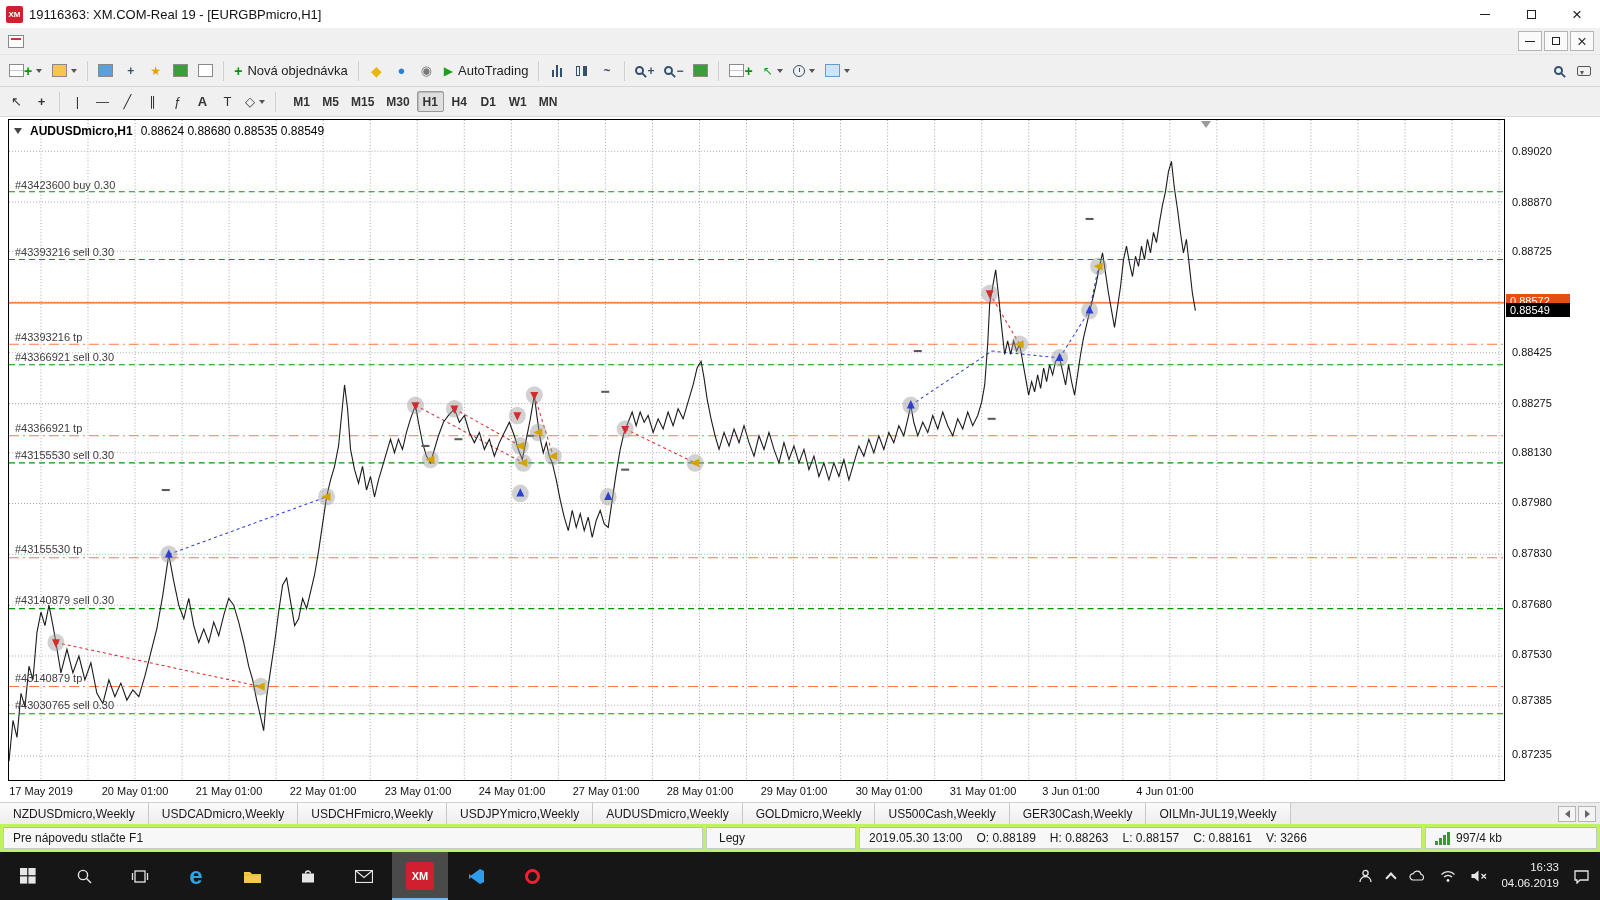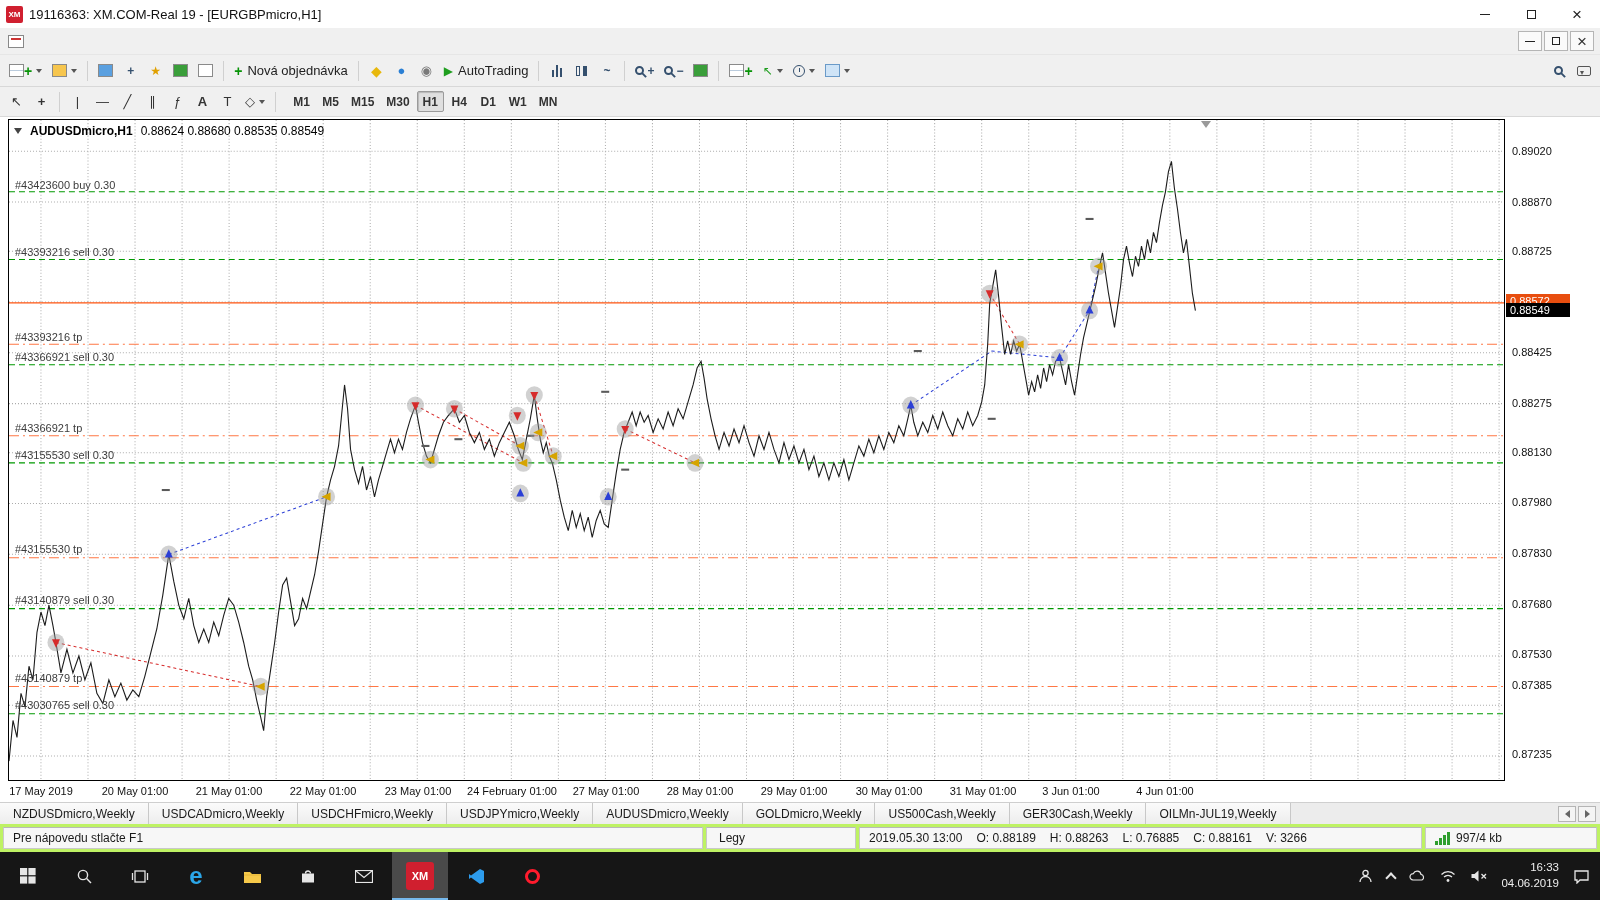--- a/index.html
+++ b/index.html
@@ -433,21 +433,21 @@
             <div class="olabel" style="top: 590.848px;">#43030765 sell 0.30</div>
           </div>
         <div class="scroll-tri"></div>
       </div>
       <div class="time-scale" id="time-scale">
           <div class="ttick" style="left: 41px;">17 May 2019</div>
           <div class="ttick" style="left: 135px;">20 May 01:00</div>
           <div class="ttick" style="left: 229px;">21 May 01:00</div>
           <div class="ttick" style="left: 323px;">22 May 01:00</div>
           <div class="ttick" style="left: 418px;">23 May 01:00</div>
-          <div class="ttick" style="left: 512px;">24 February 01:00</div>
+          <div class="ttick" style="left: 512px;">24 May 01:00</div>
           <div class="ttick" style="left: 606px;">27 May 01:00</div>
           <div class="ttick" style="left: 700px;">28 May 01:00</div>
           <div class="ttick" style="left: 794px;">29 May 01:00</div>
           <div class="ttick" style="left: 889px;">30 May 01:00</div>
           <div class="ttick" style="left: 983px;">31 May 01:00</div>
           <div class="ttick" style="left: 1071px;">3 Jun 01:00</div>
           <div class="ttick" style="left: 1165px;">4 Jun 01:00</div>
         </div>
     </div>
     <div class="price-scale" id="price-scale">
@@ -458,21 +458,21 @@
           <div class="ptick" style="top: 84.7578px;">0.88870</div>
           <div class="ptick" style="top: 133.74px;">0.88725</div>
           <div class="ptick" style="top: 184.411px;">0.88575</div>
           <div class="ptick" style="top: 235.082px;">0.88425</div>
           <div class="ptick" style="top: 285.753px;">0.88275</div>
           <div class="ptick" style="top: 334.736px;">0.88130</div>
           <div class="ptick" style="top: 385.407px;">0.87980</div>
           <div class="ptick" style="top: 436.078px;">0.87830</div>
           <div class="ptick" style="top: 486.749px;">0.87680</div>
           <div class="ptick" style="top: 537.42px;">0.87530</div>
-          <div class="ptick" style="top: 568px;">0.87385</div>
+          <div class="ptick" style="top: 583px;">0.87385</div>
           <div class="ptick" style="top: 637.074px;">0.87235</div>
         </div>
     </div>
   </div>
 
   <div class="symbol-tabs">
     <div id="symbol-tabs-list" style="display:flex;align-items:stretch;">
         <div class="stab">NZDUSDmicro,Weekly</div>
         <div class="stab">USDCADmicro,Weekly</div>
         <div class="stab">USDCHFmicro,Weekly</div>
@@ -497,21 +497,21 @@
     <div class="seg seg-help">
         <span>Pre nápovedu stlačte F1</span>
       </div>
     <div class="seg seg-acct">
         <span>Legy</span>
       </div>
     <div class="seg seg-bar" id="bar-info">
         <span>2019.05.30 13:00</span>
         <span>O: 0.88189</span>
         <span>H: 0.88263</span>
-        <span>L: 0.76885</span>
+        <span>L: 0.88157</span>
         <span>C: 0.88161</span>
         <span>V: 3266</span>
       </div>
     <div class="seg seg-traffic">
       <span class="traffic-bars">
           <span style="height:4px"></span>
           <span style="height:7px"></span>
           <span style="height:10px"></span>
           <span style="height:13px"></span>
         </span>

